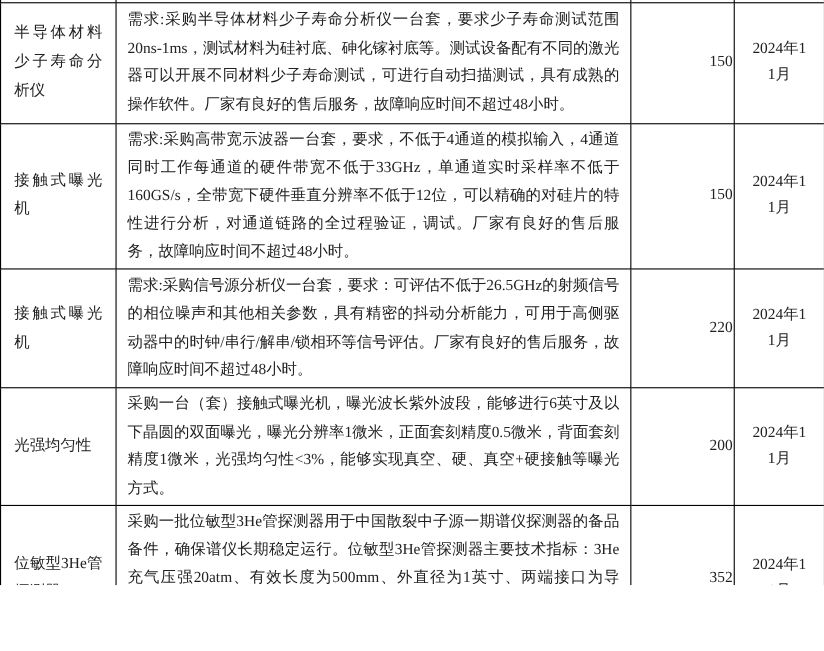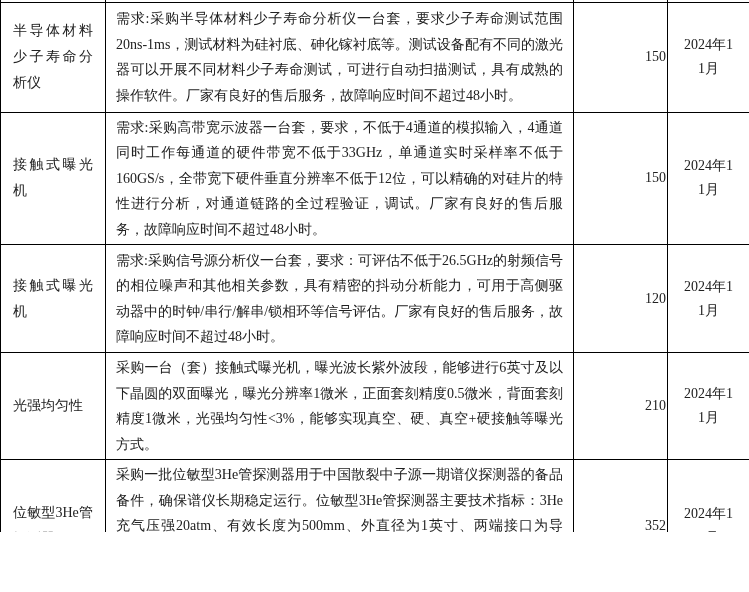--- a/index.html
+++ b/index.html
@@ -93,30 +93,30 @@
       <td class="req-cell">需求:采购高带宽示波器一台套，要求，不低于4通道的模拟输入，4通道同时工作每通道的硬件带宽不低于33GHz，单通道实时采样率不低于160GS/s，全带宽下硬件垂直分辨率不低于12位，可以精确的对硅片的特性进行分析，对通道链路的全过程验证，调试。厂家有良好的售后服务，故障响应时间不超过48小时。</td>
       <td class="amount-cell">150</td>
       <td class="date-cell">
         <span class="date-text">2024年11月</span>
       </td>
     </tr>
 
     <tr class="r3">
       <td class="name-cell">接触式曝光机</td>
       <td class="req-cell">需求:采购信号源分析仪一台套，要求：可评估不低于26.5GHz的射频信号的相位噪声和其他相关参数，具有精密的抖动分析能力，可用于高侧驱动器中的时钟/串行/解串/锁相环等信号评估。厂家有良好的售后服务，故障响应时间不超过48小时。</td>
-      <td class="amount-cell">120</td>
+      <td class="amount-cell">220</td>
       <td class="date-cell">
         <span class="date-text">2024年11月</span>
       </td>
     </tr>
 
     <tr class="r4">
       <td class="name-cell">光强均匀性</td>
       <td class="req-cell">采购一台（套）接触式曝光机，曝光波长紫外波段，能够进行6英寸及以下晶圆的双面曝光，曝光分辨率1微米，正面套刻精度0.5微米，背面套刻精度1微米，光强均匀性&lt;3%，能够实现真空、硬、真空+硬接触等曝光方式。</td>
-      <td class="amount-cell">210</td>
+      <td class="amount-cell">200</td>
       <td class="date-cell">
         <span class="date-text">2024年11月</span>
       </td>
     </tr>
 
     <tr class="r5">
       <td class="name-cell">位敏型3He管探测器</td>
       <td class="req-cell">采购一批位敏型3He管探测器用于中国散裂中子源一期谱仪探测器的备品备件，确保谱仪长期稳定运行。位敏型3He管探测器主要技术指标：3He充气压强20atm、有效长度为500mm、外直径为1英寸、两端接口为导线，沿丝方向位置分辨率(FWHM)好于10mm，质保期不低于5年，交货期3个月内。</td>
       <td class="amount-cell">352</td>
       <td class="date-cell">

